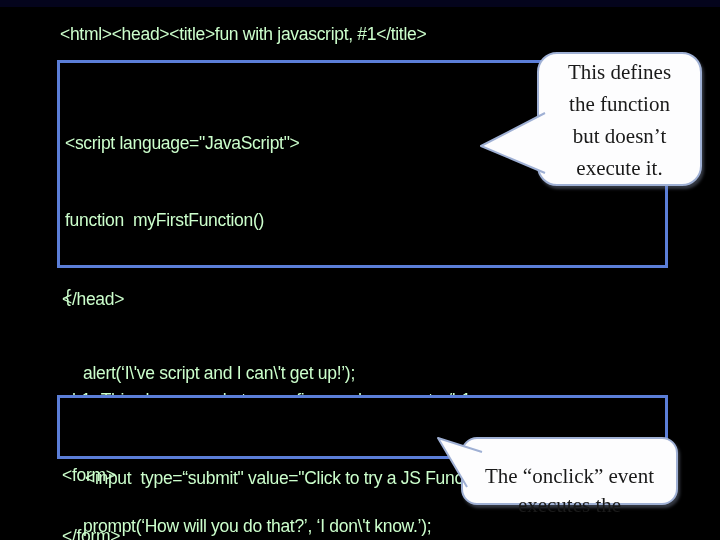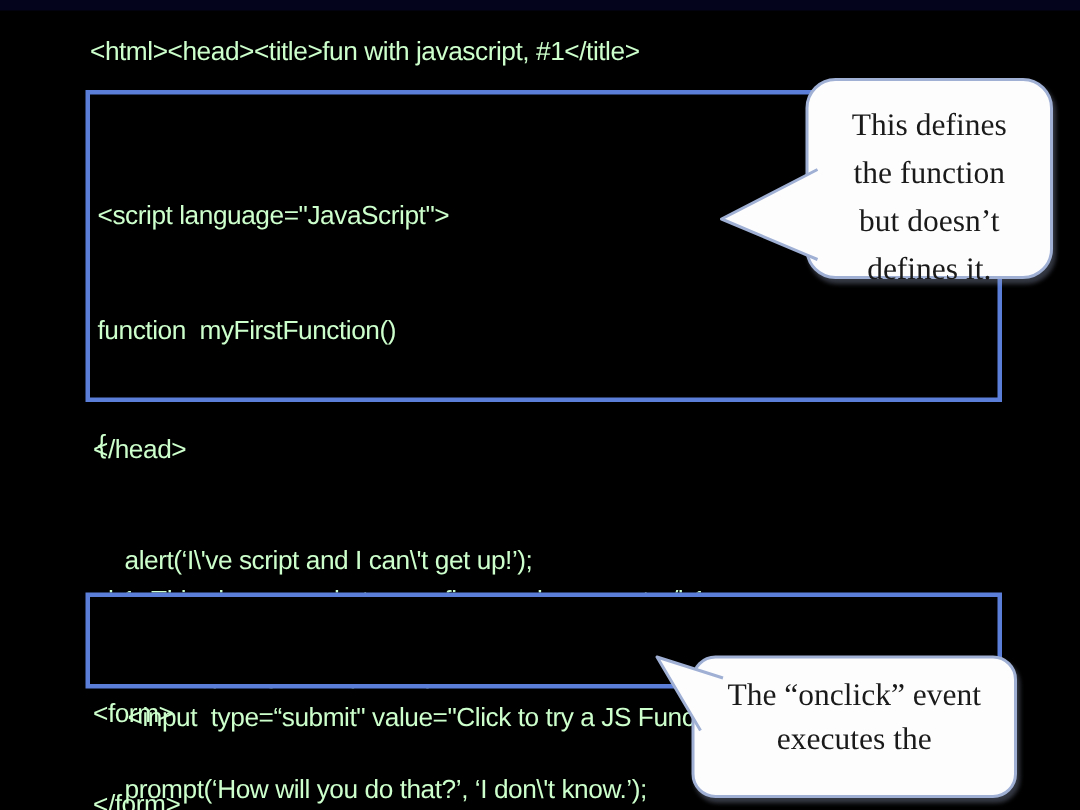--- a/index.html
+++ b/index.html
@@ -39,25 +39,25 @@
 
   .bubble {
     position:absolute; box-sizing:border-box;
     background:#fdfdfe; border:2px solid #9fb0d4;
     color:#1a1a1a; text-align:center;
     font-family:"Liberation Serif", serif;
     box-shadow:2px 3px 3px rgba(150,160,190,0.35);
   }
   .bubble1 {
     left:537px; top:52px; width:165px; height:134px;
-    border-radius:20px; font-size:21px; line-height:32px; padding-top:13px;
+    border-radius:20px; font-size:21px; line-height:32px; padding-top:2px;
   }
   .bubble2 {
-    left:461px; top:437px; width:217px; height:95px;
-    border-radius:16px; font-size:21px; line-height:29px; padding-top:10px;
+    left:461px; top:437px; width:217px; height:68px;
+    border-radius:16px; font-size:21px; line-height:29px; padding-top:23px;
   }
   .tails { position:absolute; left:0; top:0; pointer-events:none; }
 </style>
 </head>
 <body>
 
 <div class="stage">
 
   <div class="top-strip"></div>
 
@@ -93,21 +93,21 @@
   <div class="code closing-lines">
     <div>&lt;/form&gt;</div>
     
     
   </div>
 
   <div class="bubble bubble1">
     <div>This defines</div>
     <div>the function</div>
     <div>but doesn’t</div>
-    <div>defines it.</div>
+    <div>execute it.</div>
   </div>
 
   <div class="bubble bubble2">
     <div>The “onclick” event</div>
     <div>executes the</div>
   </div>
 
   <svg class="tails" width="720" height="540">
     <path d="M 545,113 L 481,146 L 545,173" fill="#fdfdfe" stroke="#9fb0d4" stroke-width="2" stroke-linejoin="round"></path>
     <path d="M 482,452 L 438,438 L 467,487" fill="#fdfdfe" stroke="#9fb0d4" stroke-width="2" stroke-linejoin="round"></path>

